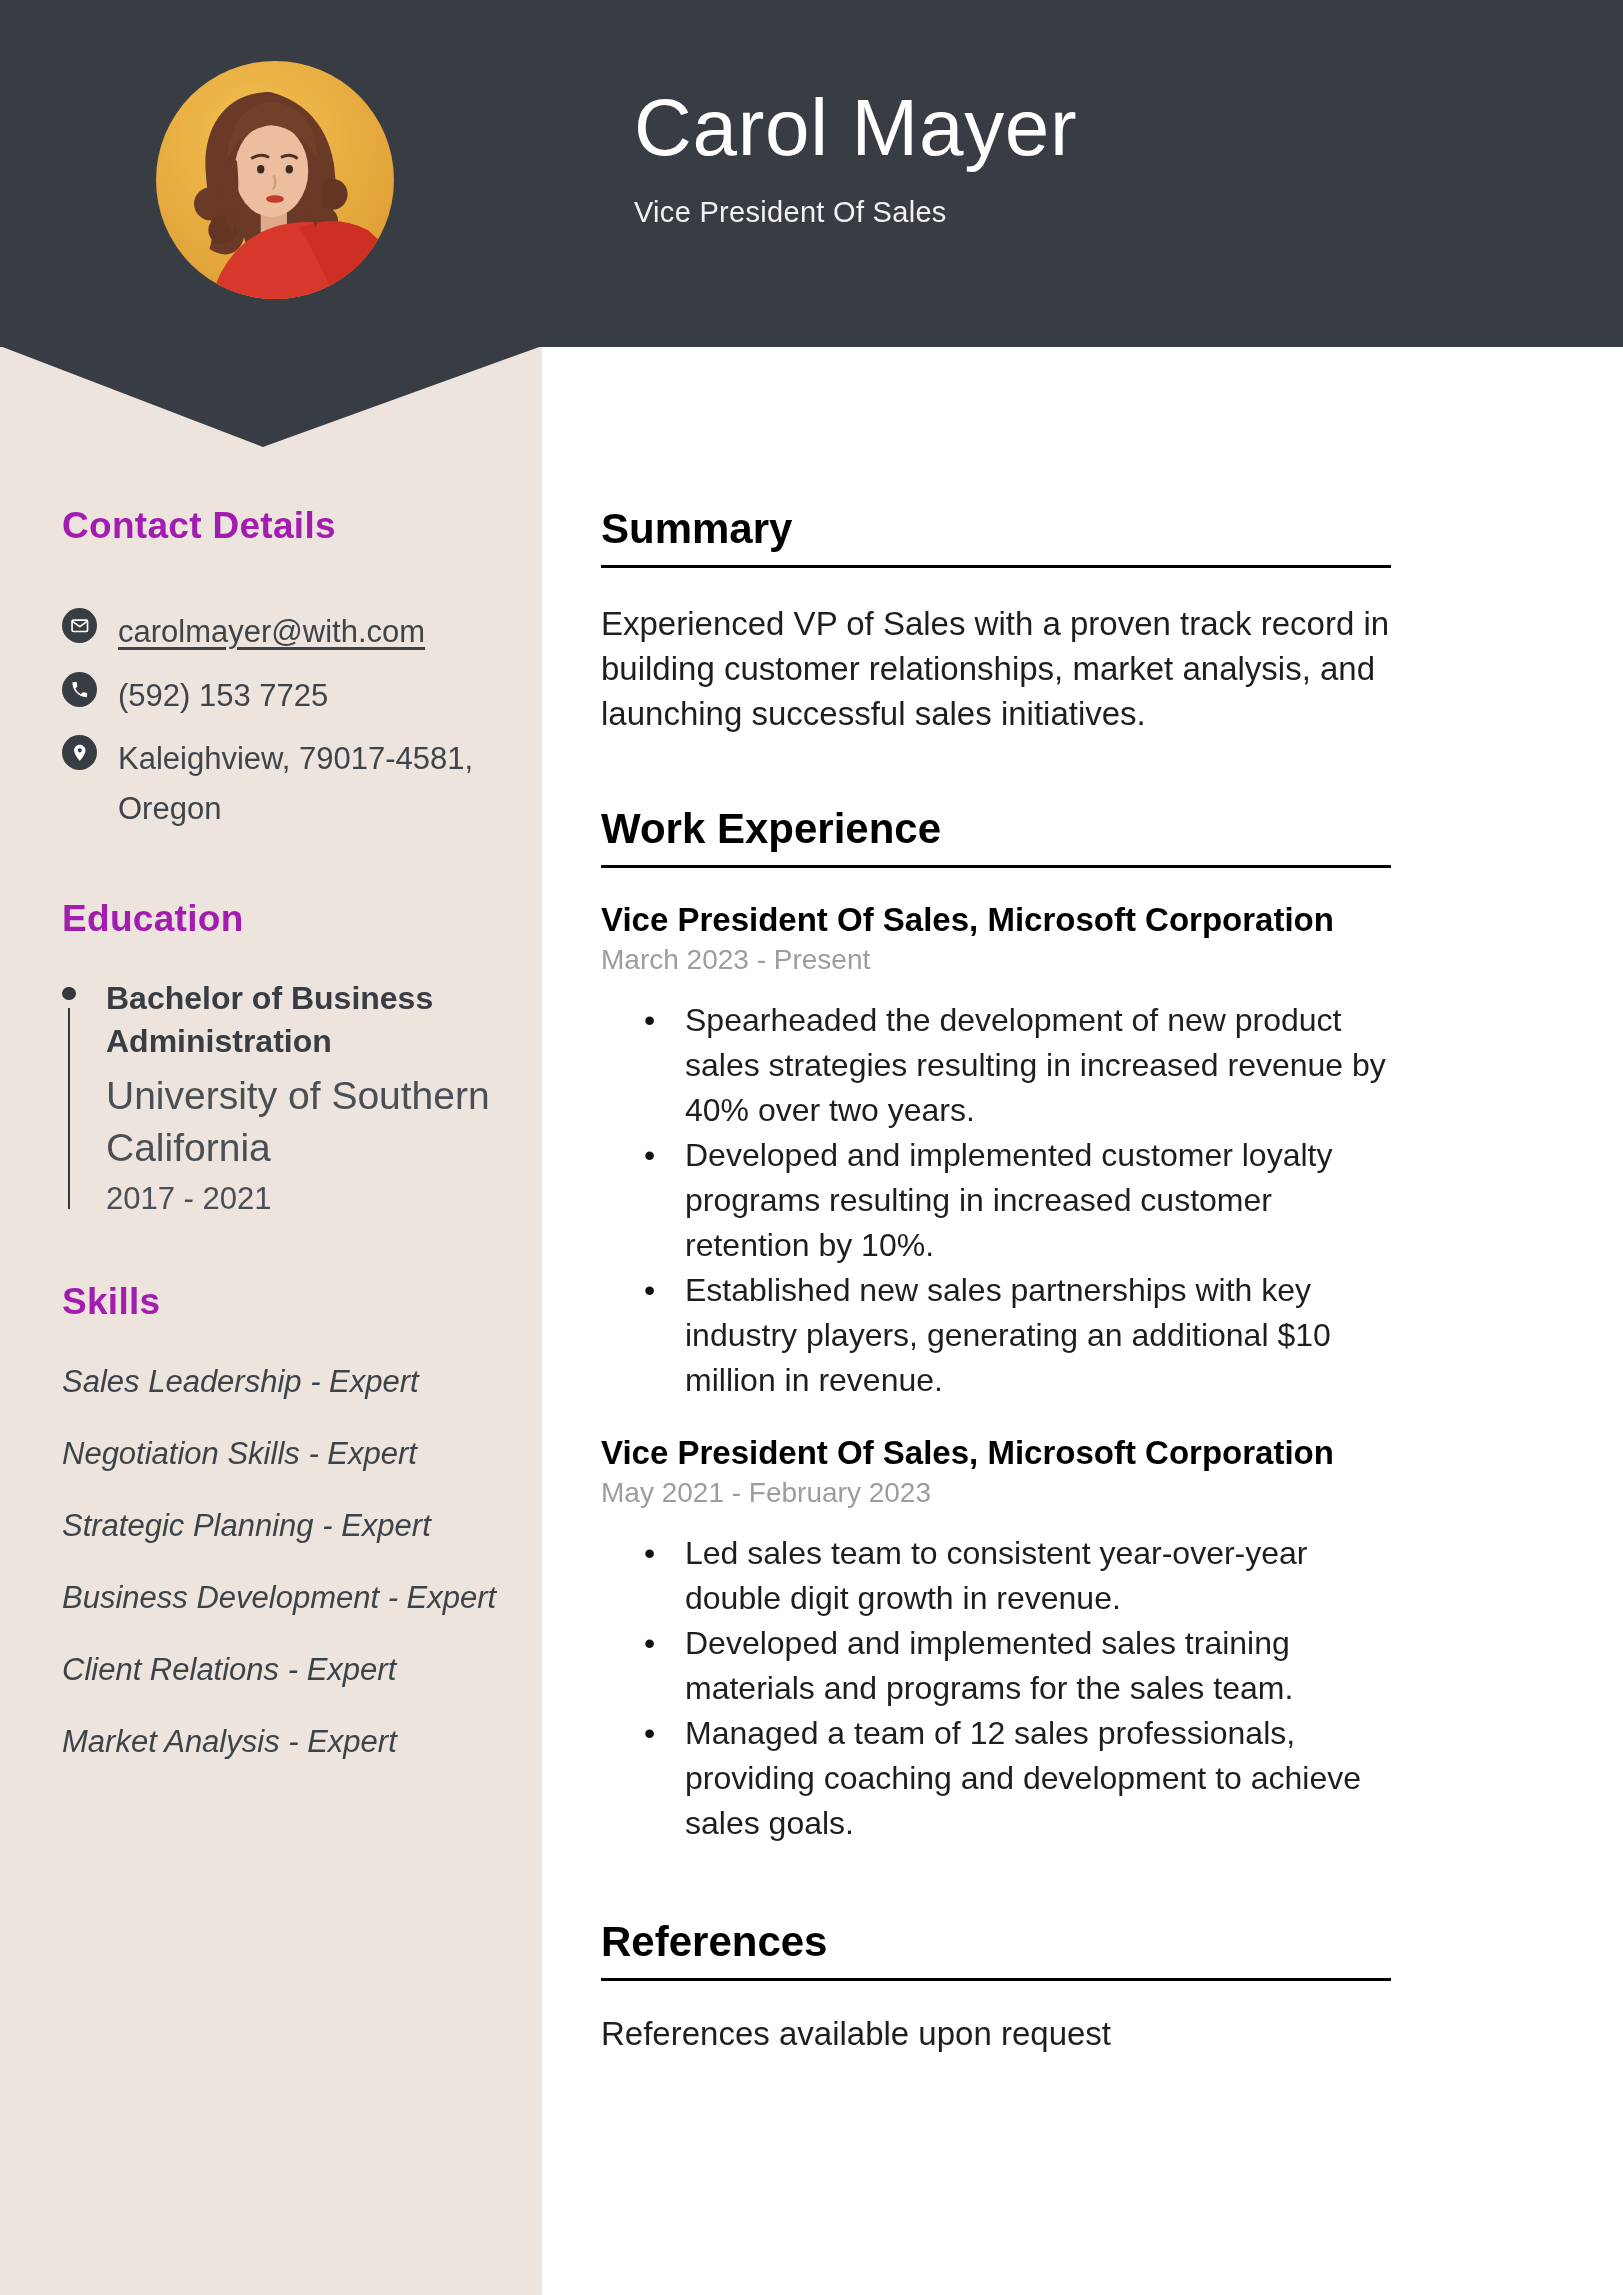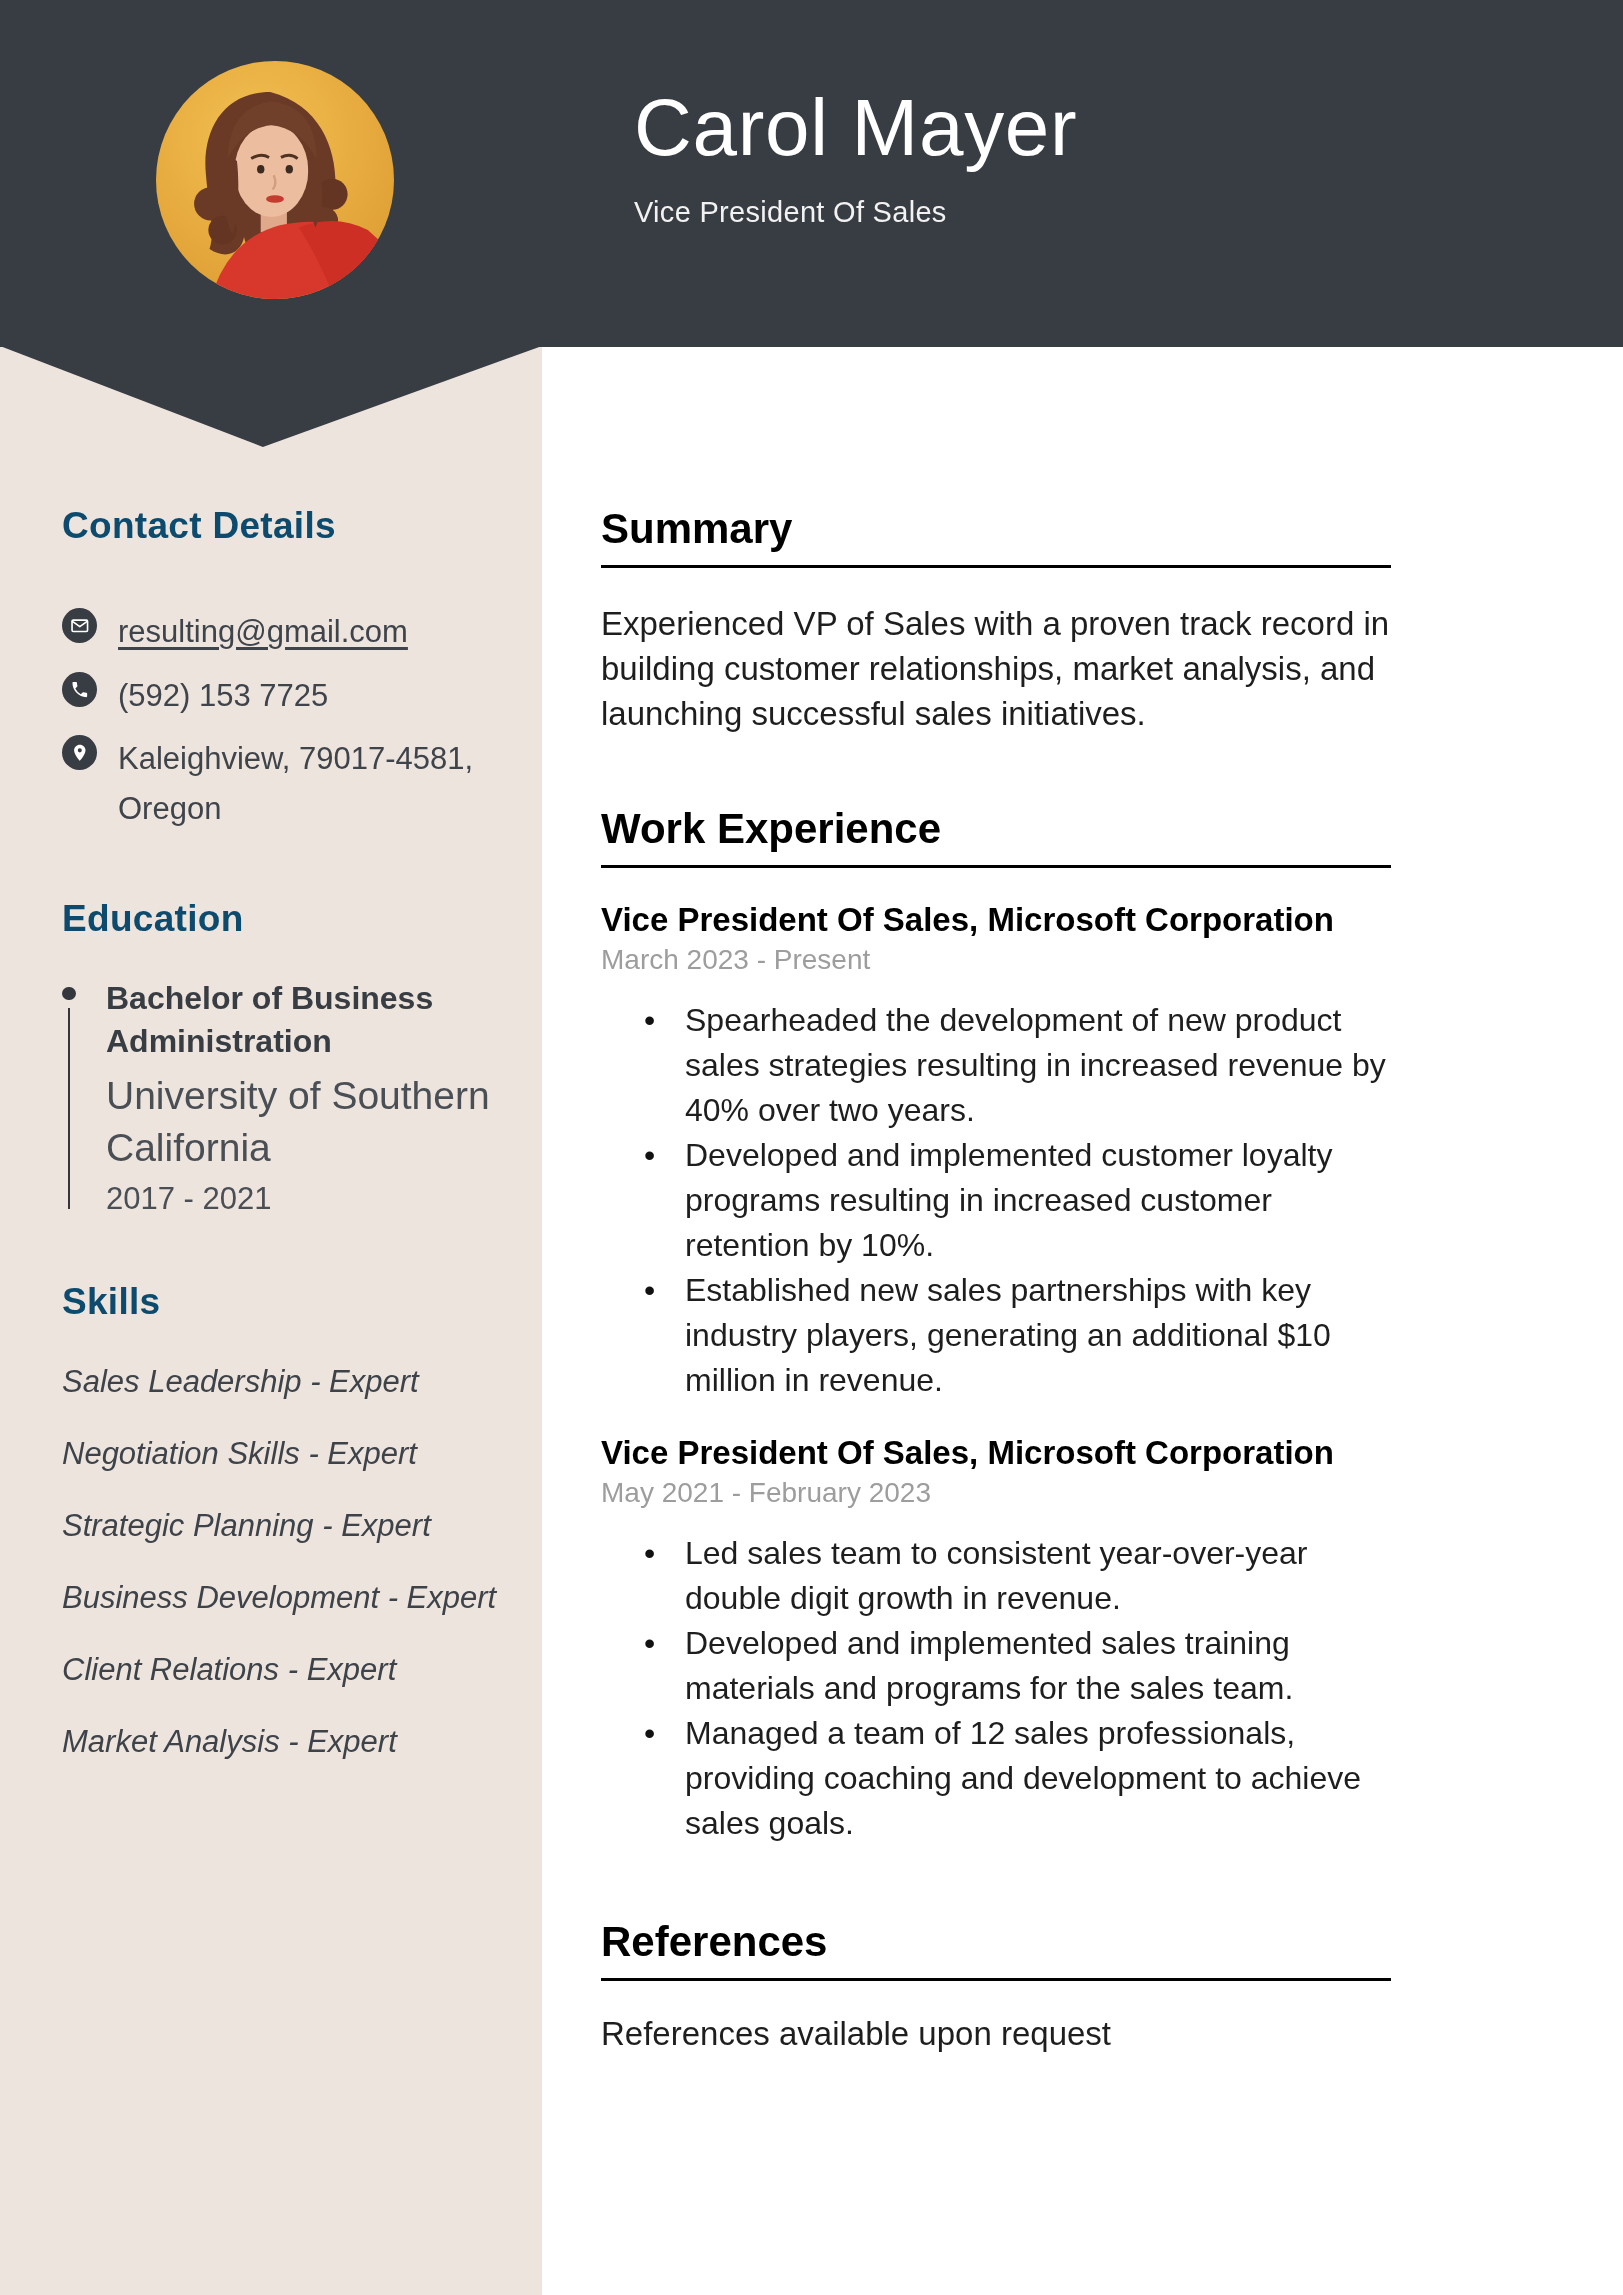--- a/index.html
+++ b/index.html
@@ -14,21 +14,21 @@
   .photo { position:absolute; left:156px; top:61px; width:238px; height:238px; border-radius:50%;
            overflow:hidden; z-index:3; }
   .photo svg { display:block; width:100%; height:100%; }
   .header-text { position:absolute; left:609px; top:84px; z-index:3;margin-left:25px; }
   .header-text h1 { font-size:80px; font-weight:400; color:#ffffff; letter-spacing:0.7px; line-height:1.1; }
   .header-text .job-title { margin-top:23.6px; font-size:29px; font-weight:400; color:#f2f2f2; letter-spacing:0.3px; }
 
   
   .sidebar { position:absolute; top:0; left:0; width:542px; height:2295px; background:#ece4dd; z-index:1;
              padding:505px 26px 0 62px; color:#3f444b; }
-  .side-h { font-size:37px; font-weight:700; color:#0c4a6e; letter-spacing:0.3px; }
+  .side-h { font-size:37px; font-weight:700; color:#a21caf; letter-spacing:0.3px; }
   .crow { display:flex; align-items:flex-start; margin-top:14px; }
   .crow:first-of-type { margin-top:60px; }
   .cicon { flex:0 0 35px; width:35px; height:35px; border-radius:50%; background:#383c43;
            display:flex; align-items:center; justify-content:center; margin-top:1.3px; }
   .cicon svg { width:19.6px; height:19.6px; }
   .ctext { display:block; margin-left:21px; font-size:31px; line-height:1.6; color:#3f444b; }
   a.ctext { text-decoration:underline; text-underline-offset:5.2px; color:#3f444b; cursor:pointer; }
 
   .edu-h { margin-top:65px; }
   .edu-entry { position:relative; margin-top:37px; padding-left:44px; }
@@ -116,21 +116,21 @@
     <section>
       <h2 class="side-h">Contact Details</h2>
 
       <div class="crow">
         <span class="cicon">
           <svg viewBox="0 0 24 24" fill="none" stroke="#ffffff" stroke-width="2" stroke-linecap="round" stroke-linejoin="round">
             <rect x="2.5" y="5" width="19" height="14" rx="1.5"></rect>
             <path d="M3 6.5 L12 13 L21 6.5"></path>
           </svg>
         </span>
-        <a class="ctext">resulting@gmail.com</a>
+        <a class="ctext">carolmayer@with.com</a>
       </div>
 
       <div class="crow">
         <span class="cicon">
           <svg viewBox="0 0 24 24" fill="#ffffff">
             <path d="M6.62 10.79a15.05 15.05 0 0 0 6.59 6.59l2.2-2.2a1 1 0 0 1 1.01-.24c1.12.37 2.33.57 3.58.57a1 1 0 0 1 1 1V20a1 1 0 0 1-1 1C10.85 21 3 13.15 3 3.5a1 1 0 0 1 1-1h3.5a1 1 0 0 1 1 1c0 1.25.2 2.46.57 3.58a1 1 0 0 1-.25 1.01l-2.2 2.2z"></path>
           </svg>
         </span>
         <span class="ctext">(592) 153 7725</span>
       </div>

